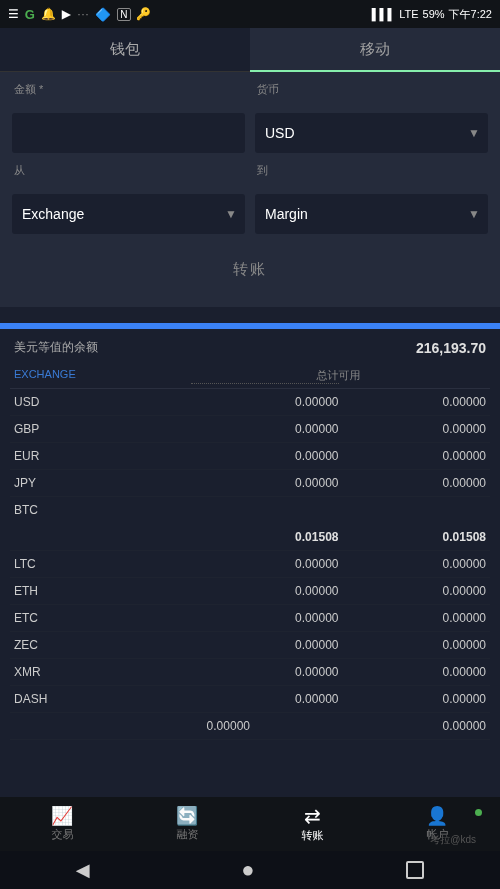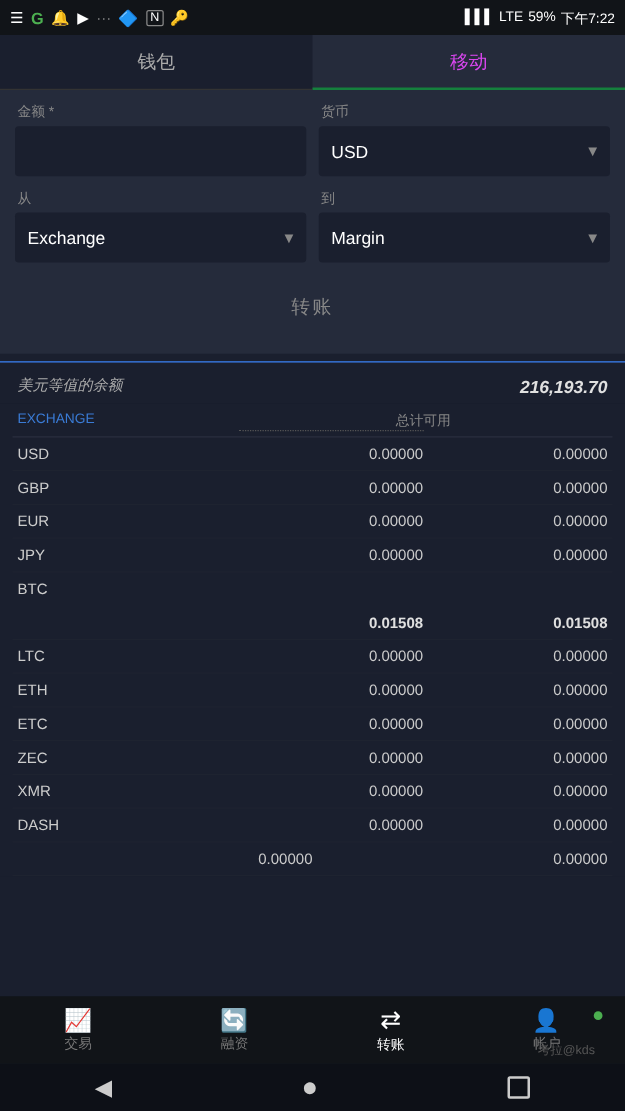--- a/index.html
+++ b/index.html
@@ -46,22 +46,22 @@
       flex: 1;
       display: flex;
       align-items: center;
       justify-content: center;
       font-size: 15px;
       cursor: pointer;
       color: #aaa;
     }
     .tab-item.active {
       background: #252b3b;
-      color: #d946ef;
-      border-bottom: 2px solid #15803d;
+      color: #a3a3a3;
+      border-bottom: 2px solid #86efac;
     }
     .tab-item:not(.active) {
       border-bottom: 1px solid #333;
     }
 
     
     .form-area {
       background: #252b3b;
       padding: 10px 12px 16px 12px;
     }
@@ -69,21 +69,21 @@
     .form-row {
       display: flex;
       gap: 10px;
       margin-bottom: 10px;
     }
 
     .form-group {
       flex: 1;
       display: flex;
       flex-direction: column;
-      gap: 4px;
+      gap: 16px;
     }
 
     .form-label {
       font-size: 11px;
       color: #888;
       margin-left: 2px;
     }
 
     .form-control {
       background: #1a1f2e;
@@ -145,23 +145,22 @@
       letter-spacing: 2px;
     }
 
     
     .balance-section {
       background: #1a1f2e;
       padding: 10px 14px 6px 14px;
       display: flex;
       justify-content: space-between;
       align-items: center;
-      border-top: 1px solid #3b82f6;
-      margin-top: 6px;
-      font-style: italic;
+      border-top: 6px solid #3b82f6;
+      margin-top: 16px;
     }
     .balance-label {
       font-size: 12px;
       color: #aaa;
     }
     .balance-value {
       font-size: 14px;
       color: #e0e0e0;
       font-weight: bold;
     }

